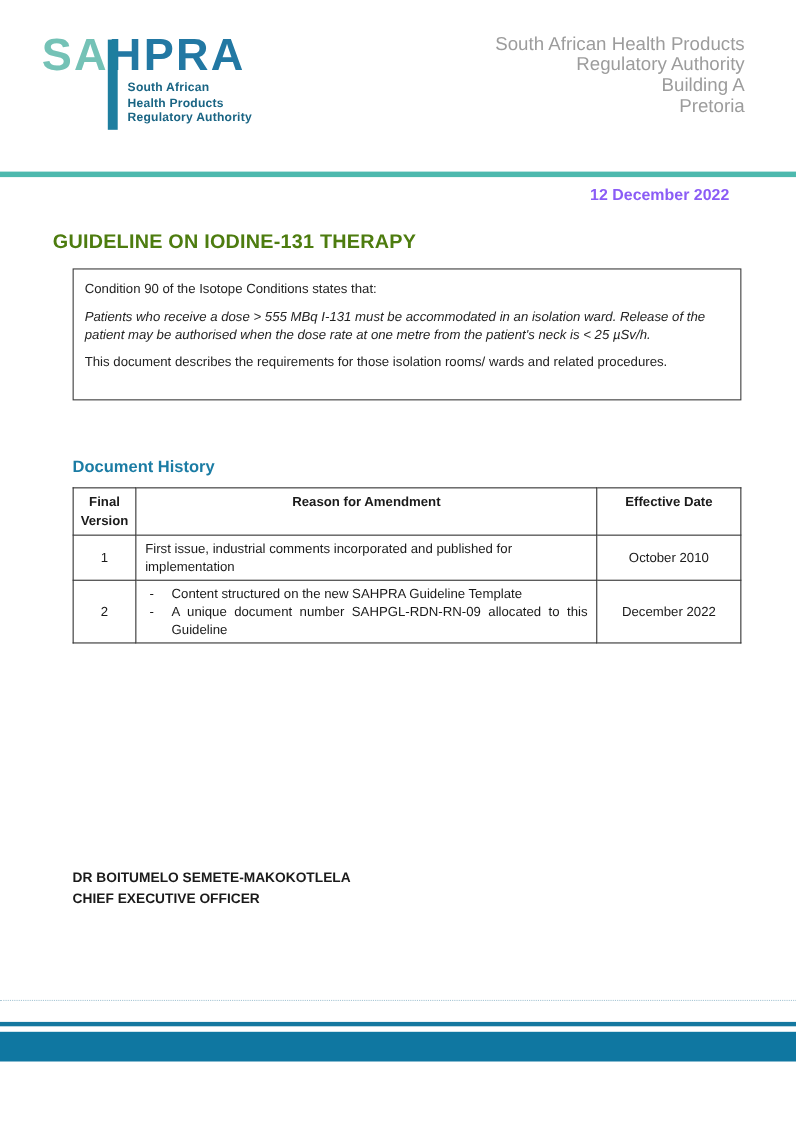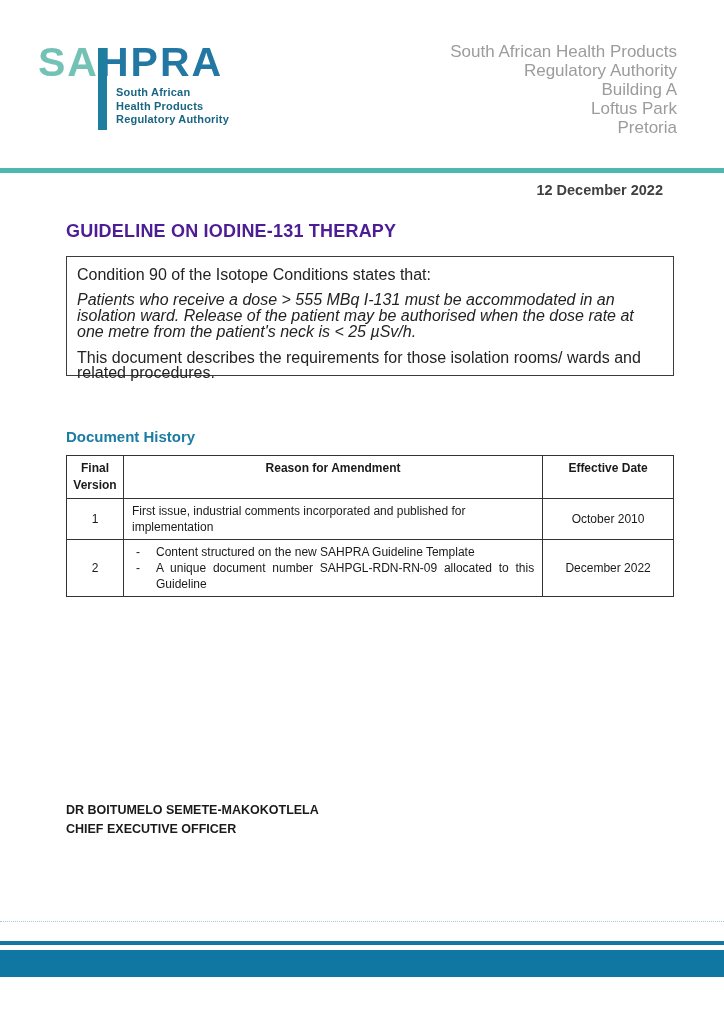--- a/index.html
+++ b/index.html
@@ -4,55 +4,55 @@
 <style>
   * { margin: 0; padding: 0; box-sizing: border-box; }
   html, body { background: #ffffff; }
   body { font-family: "Liberation Sans", sans-serif; }
   .page {
     position: relative;
     width: 724px;
     height: 961px;
     background: #ffffff;
     overflow: hidden;
-    margin: 16px auto;
+    margin: 4px auto;
   }
 
   
   .logo { position: absolute; left: 38px; top: 26px; width: 220px; height: 92px; }
   .logo-word { font-size: 41px; font-weight: 700; line-height: 1; letter-spacing: 2px; white-space: nowrap; }
   .logo-sa   { color: #74c2b6; }
   .logo-hpra { color: #2278a3; }
   .logo-bar  { position: absolute; left: 60px; top: 6px; width: 9px; height: 82px; background: #1e7e9f; }
   .logo-tagline { position: absolute; left: 78px; top: 44px; color: #1a6584; font-size: 11px; font-weight: 700; line-height: 13.5px; letter-spacing: 0.2px; }
 
   .address {
     position: absolute; top: 26px; right: 47px;
     text-align: right; color: #9c9c9c;
     font-size: 17px; line-height: 19px; font-weight: 400;
   }
 
   .divider { position: absolute; left: 0; top: 152px; width: 724px; height: 5px; background: #4db9ae; }
 
   .date-line {
     position: absolute; top: 166px; right: 61px;
-    color: #404040; font-size: 14.5px; font-weight: 700;
+    color: #8b5cf6; font-size: 14.5px; font-weight: 700;
   }
 
   .doc-title {
-    position: absolute; left: 66px; top: 205px;
-    color: #4c1d95; font-size: 18px; font-weight: 700; letter-spacing: 0.2px; text-align: center;
+    position: absolute; left: 48px; top: 205px;
+    color: #4d7c0f; font-size: 18px; font-weight: 700; letter-spacing: 0.2px; text-align: center;
   }
 
   
   .condition-box {
     position: absolute; left: 66px; top: 240px; width: 608px; height: 120px;
     border: 1.5px solid #3c3c3c;
     padding: 10px 26px 0 10px;
-    color: #232323; font-size: 16px; line-height: 15px;
+    color: #232323; font-size: 12px; line-height: 15px;
   }
   .condition-box p { margin-bottom: 10px; }
   .condition-quote { font-style: italic; line-height: 16px; }
 
   
   .history-heading {
     position: absolute; left: 66px; top: 412px;
     color: #1b7ca4; font-size: 15px; font-weight: 700;
   }
   .history-table {
@@ -107,21 +107,20 @@
       <div>South African</div>
       <div>Health Products</div>
       <div>Regulatory Authority</div>
     </div>
   </div>
 
   <div class="address">
     <div>South African Health Products</div>
     <div>Regulatory Authority</div>
     <div>Building A</div>
-    <div>Loftus Park</div>
     <div>Pretoria</div>
   </div>
 
   <div class="divider"></div>
 
   <div class="date-line">12 December 2022</div>
 
   <div class="doc-title">GUIDELINE ON IODINE-131 THERAPY</div>
 
   <div class="condition-box">

